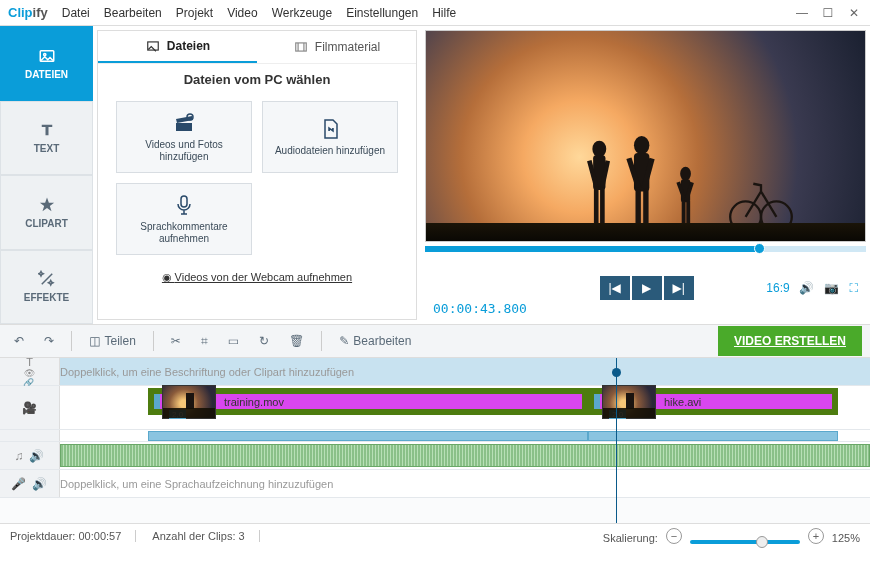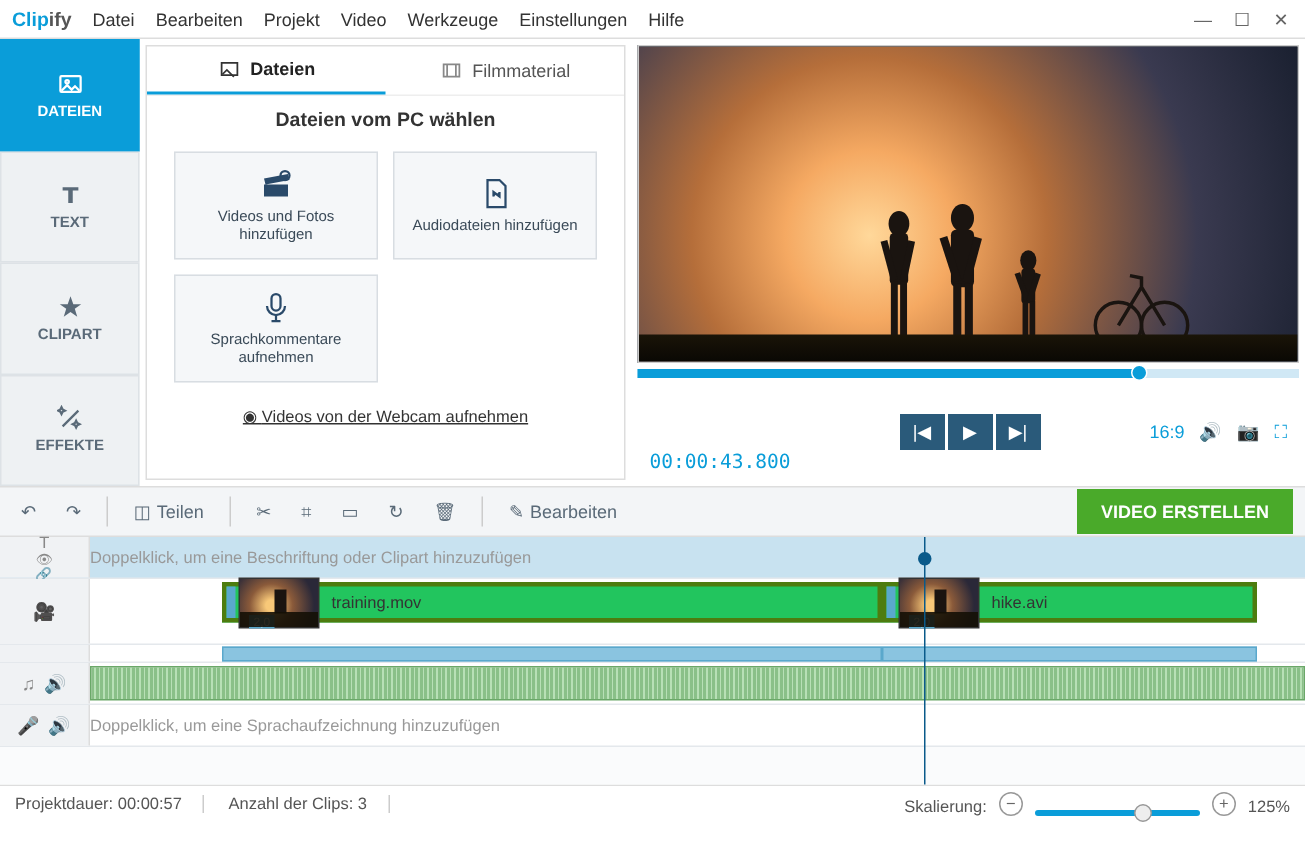--- a/index.html
+++ b/index.html
@@ -40,32 +40,32 @@
 .prknob { position:absolute; right:-5px; top:-3px; width:11px; height:11px; border-radius:50%; background:#0a9dd9; border:1px solid #fff;}
 .pctrl { display:flex; align-items:center; padding:4px 8px; gap:10px;}
 .timecode { color:#0a9dd9; font-family:monospace; font-size:13px;margin-top:41px; }
 .playbtns { display:flex; gap:2px; margin:0 auto;}
 .pb { width:30px; height:24px; background:#2a5a7a; color:#fff; display:flex; align-items:center; justify-content:center; cursor:pointer;}
 .pright { display:flex; gap:10px; align-items:center; color:#0a9dd9; font-size:12px;}
 .pright span { cursor:pointer;}
 .toolbar { height:34px; background:#f3f5f7; border-top:1px solid #ddd; border-bottom:1px solid #ddd; display:flex; align-items:center; padding:0 8px; gap:8px;}
 .tbtn { padding:4px 6px; color:#5a6a78; cursor:pointer; display:flex; align-items:center; gap:4px; font-size:12px;}
 .tsep { width:1px; height:20px; background:#ccc; margin:0 3px;}
-.create { margin-left:auto; background:#4aaa2a; color:#fff; padding:8px 16px; font-weight:bold; font-size:12px; cursor:pointer;}
+.create { margin-left:auto; background:#4aaa2a; color:#fff; padding:8px 16px; font-weight:bold; font-size:12px; cursor:pointer;text-decoration:underline;}
 .timeline { height:165px; background:#fafbfc; position:relative;}
 .ruler { height:18px; background:#f0f2f4; border-bottom:1px solid #ddd; display:flex; position:relative;}
 .rlabels { position:absolute; left:60px; right:0; height:100%; display:flex;}
 .rlabels span { flex:1; font-size:9px; color:#777; padding-left:2px; border-left:1px solid #ccc;}
 .tracks { display:flex; flex-direction:column;}
 .track { display:flex; border-bottom:1px solid #e4e8ec; background:#fff; height:28px; align-items:stretch;}
 .track.tall { height:44px;}
 .thead { width:60px; display:flex; align-items:center; justify-content:center; gap:6px; background:#f0f2f4; color:#888; border-right:1px solid #ddd;}
 .tbody { flex:1; position:relative; display:flex; align-items:center;}
 .hint { flex:1; text-align:left; font-size:11px; color:#999;}
-.clip { position:absolute; top:2px; bottom:14px; background:#22c55e; border:3px solid #4d7c0f; display:flex; align-items:center;}
+.clip { position:absolute; top:2px; bottom:14px; background:#d946ef; border:6px solid #4d7c0f; display:flex; align-items:center;}
 .thumb { width:54px; height:34px; margin:2px; background:radial-gradient(circle at 40% 55%, #f8c878 10%, #8a5a3a 40%, #2a2838 80%); position:relative; border:1px solid #333;}
 .thumb::after { content:''; position:absolute; bottom:0; left:0; right:0; height:10px; background:rgba(20,15,5,.9);}
 .thumb .fig { position:absolute; left:45%; bottom:9px; width:8px; height:16px; background:#1a1410;}
 .tlabel { position:absolute; bottom:-1px; left:6px; font-size:8px; background:#5aa8cc; color:#fff; padding:0 3px;}
 .clipname { font-size:11px; color:#333; margin-left:6px;}
 .audiotrack { background:repeating-linear-gradient(90deg,#8ac088 0,#8ac088 2px,#b8e0b6 2px,#b8e0b6 3px); }
 .speedbar { height:10px; background:#8ac4e0; border:1px solid #5aa8cc;}
 .playhead { position:absolute; top:0; bottom:0; left:616px; width:1px; background:#0a5a8a;}
 .playhead::before { content:''; position:absolute; top:10px; left:-4px; width:9px; height:9px; border-radius:50%; background:#0a5a8a;}
 .status { height:24px; border-top:1px solid #ddd; display:flex; align-items:center; padding:0 10px; font-size:11px; color:#555; gap:16px;}

